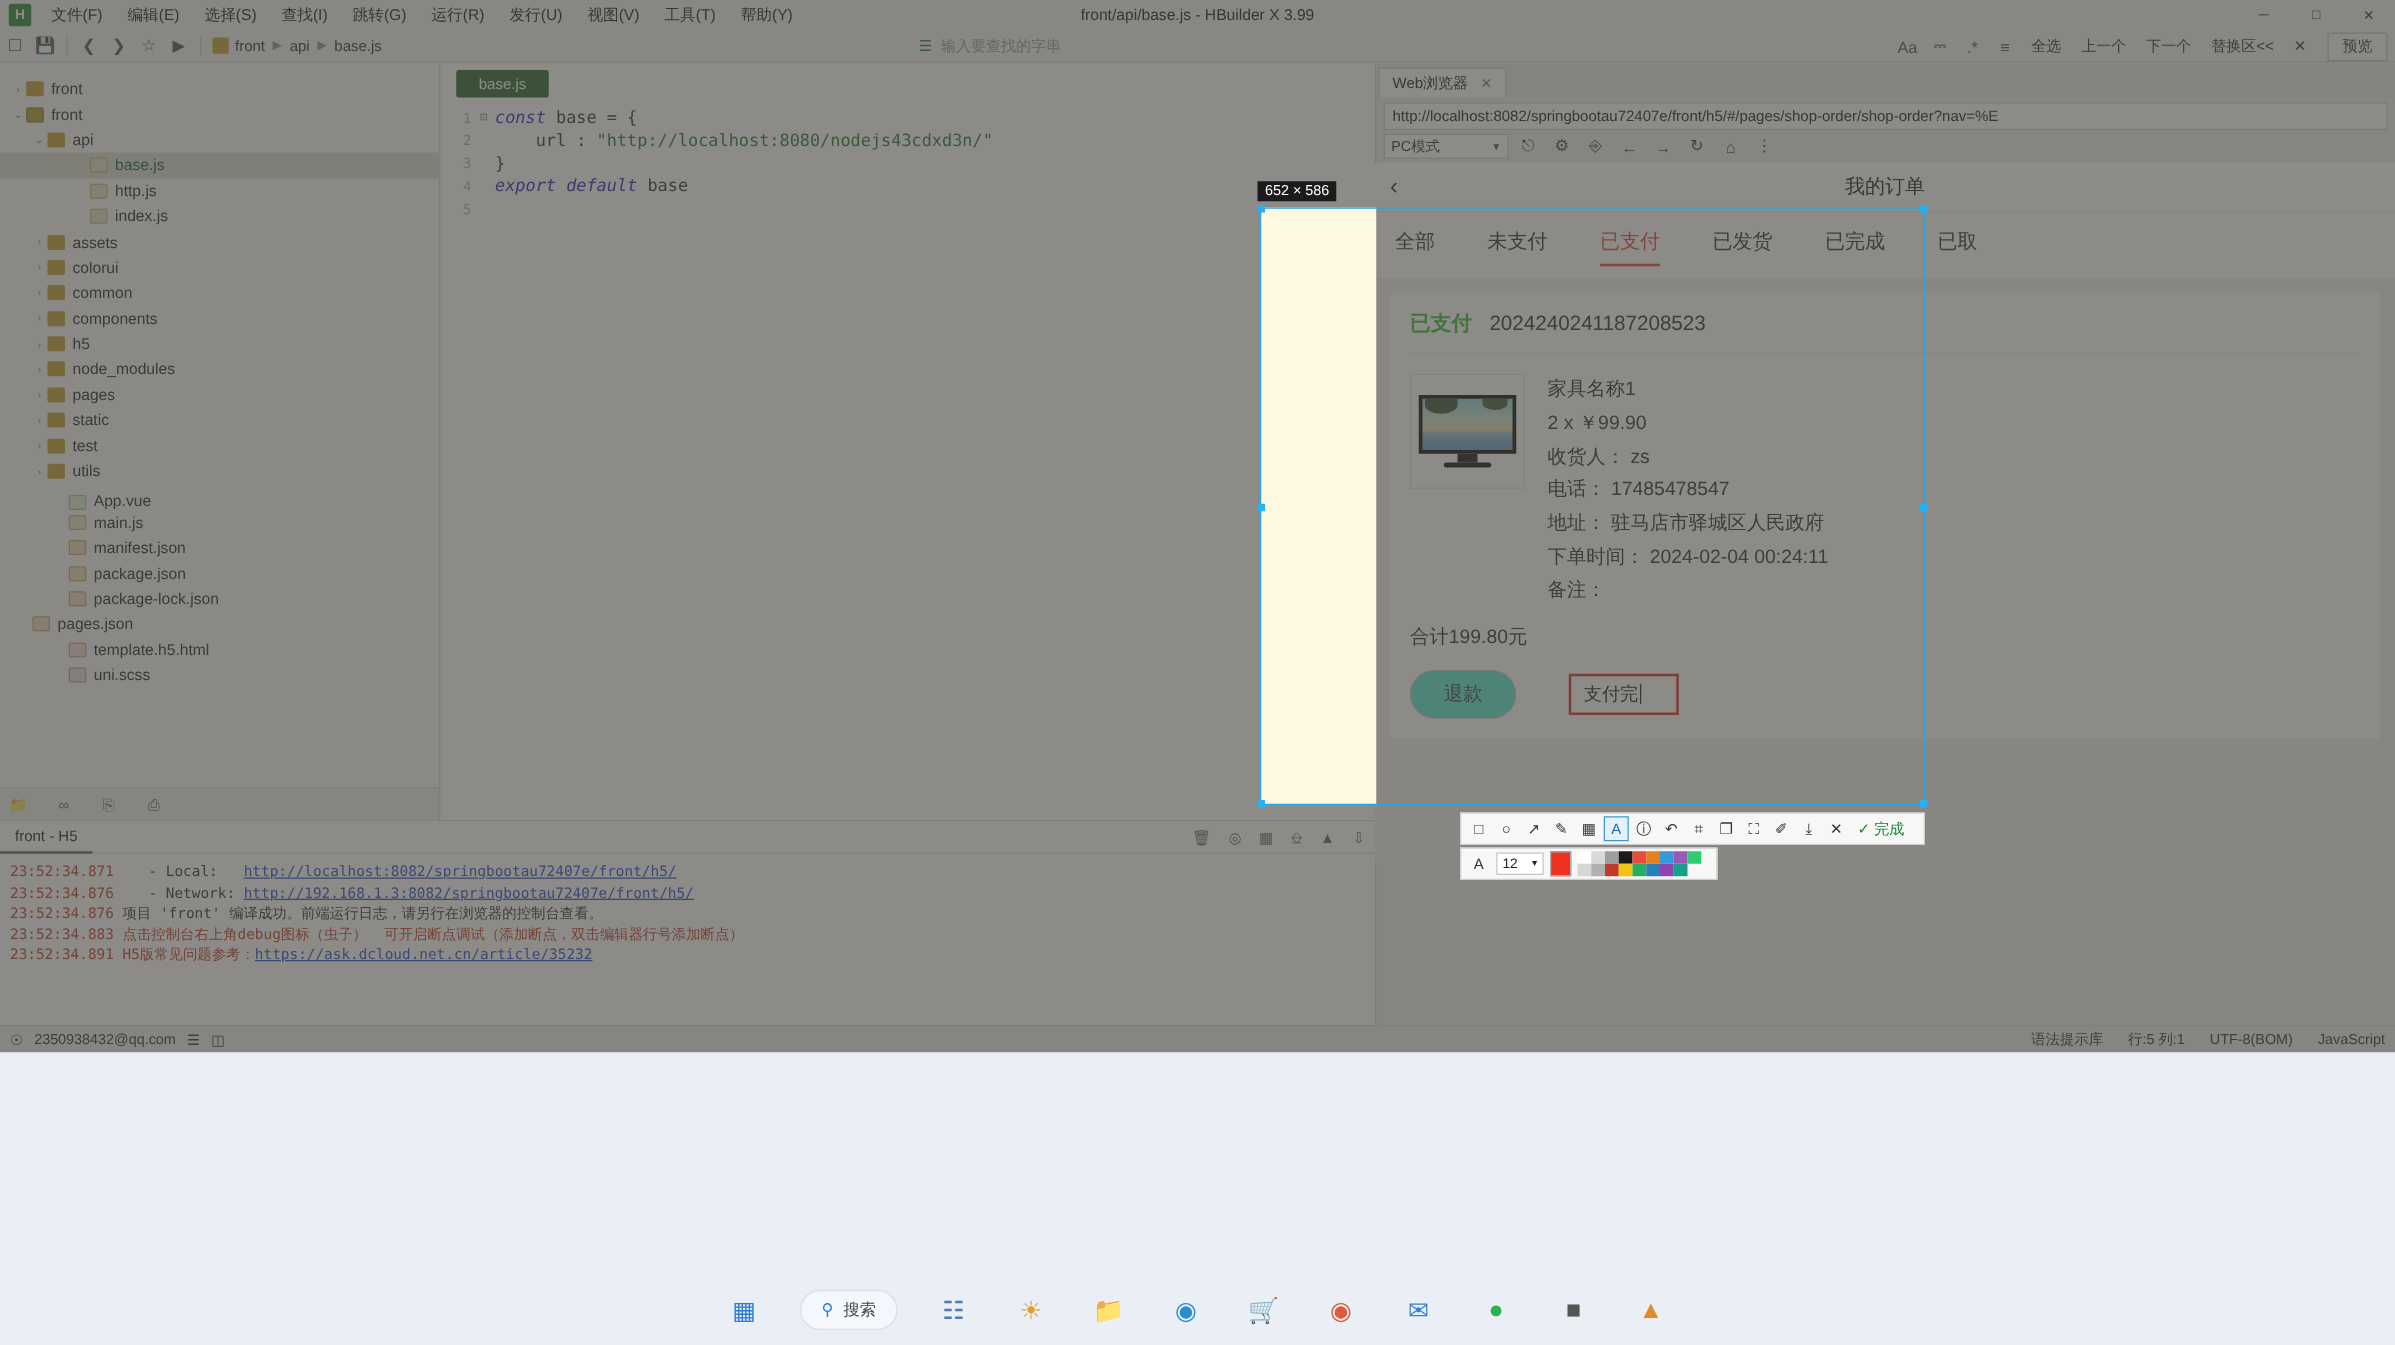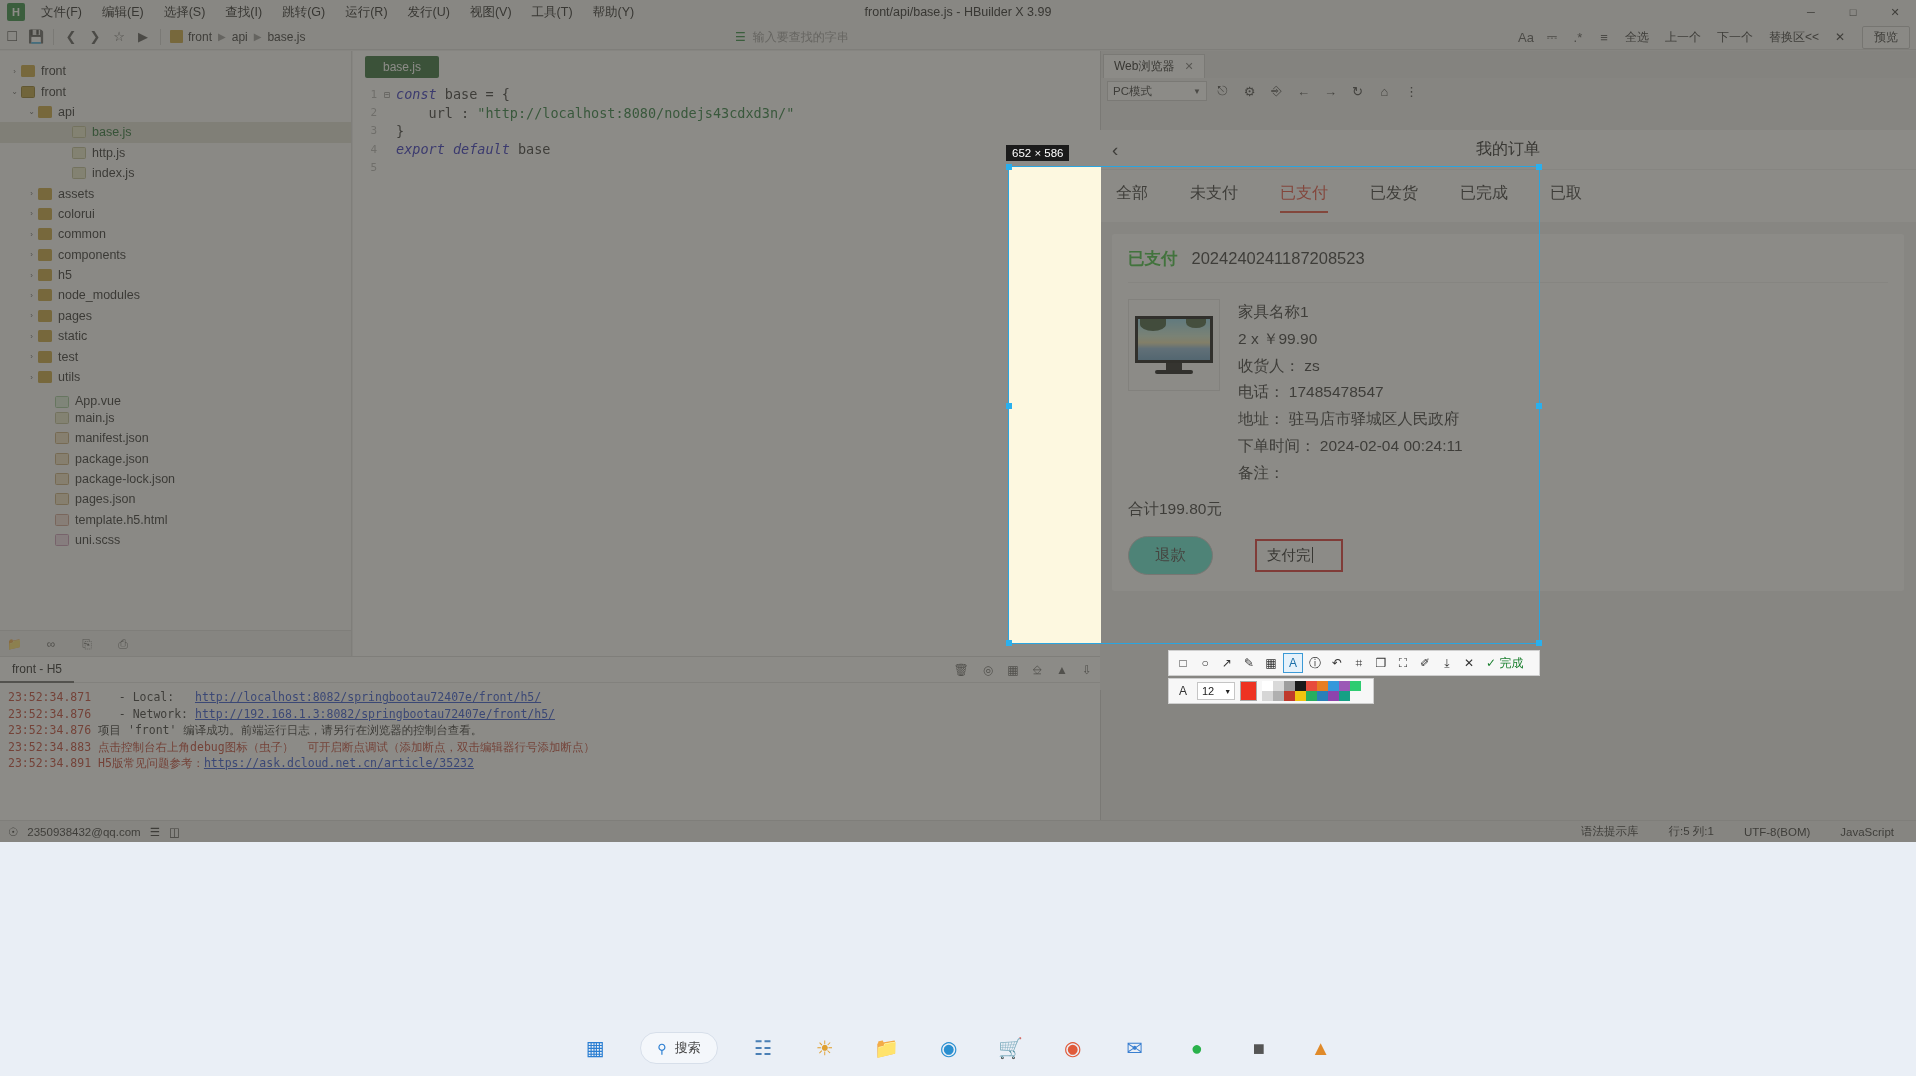--- a/index.html
+++ b/index.html
@@ -86,21 +86,21 @@
   .logrow{display:flex;white-space:pre;}
   .ts{color:#bf3f2f;}
   .ln-lbl{color:#333;}
   .link{color:#2b4fd0;text-decoration:underline;}
   .cn-red{color:#bf3f2f;}
   .cn-dark{color:#333;}
 
   
   .statusbar{position:absolute;left:0;top:820px;width:1916px;height:22px;background:#f0f0f0;border-top:1px solid #dcdcdc;display:flex;align-items:center;font-size:11.5px;color:#333;}
   .sb-l{display:flex;align-items:center;gap:9px;padding-left:8px;}
-  .sb-r{position:absolute;right:22px;display:flex;align-items:center;gap:30px;}
+  .sb-r{position:absolute;right:8px;display:flex;align-items:center;gap:20px;}
 
   
   .webpanel{position:absolute;left:1100px;top:51px;width:816px;height:769px;background:#f0f0f0;border-left:1px solid #d0d0d0;}
   .wtabbar{height:27px;display:flex;align-items:flex-end;background:#e9e9e9;}
   .wtab{height:24px;background:#fff;border:1px solid #d0d0d0;border-bottom:none;display:flex;align-items:center;gap:10px;padding:0 10px;font-size:12px;color:#222;margin-left:2px;}
   .wtab .x{font-size:11px;color:#777;}
   .urlbar{height:22px;margin:4px 6px 0 6px;background:#fff;border:1px solid #cfcfcf;display:flex;align-items:center;padding:0 6px;font-size:12px;color:#222;overflow:hidden;white-space:nowrap;}
   .wtoolbar{height:26px;display:flex;align-items:center;padding:2px 6px;gap:4px;}
   .selmode{width:100px;height:20px;background:#fff;border:1px solid #cfcfcf;display:flex;align-items:center;padding:0 5px;font-size:11.5px;color:#333;position:relative;}
   .selmode .ca{position:absolute;right:5px;font-size:8px;color:#555;}
@@ -326,21 +326,21 @@
       <div class="row" style="padding-left: 42px;">
         <span class="arrow none">›</span>
         <span class="fico f-json"></span>
         <span class="lbl">package.json</span>
       </div>
       <div class="row" style="padding-left: 42px;">
         <span class="arrow none">›</span>
         <span class="fico f-json"></span>
         <span class="lbl">package-lock.json</span>
       </div>
-      <div class="row" style="padding-left: 42px;">
+      <div class="row" style=" margin-left: 13px;">
         <span class="arrow none">›</span>
         <span class="fico f-json"></span>
         <span class="lbl">pages.json</span>
       </div>
       <div class="row" style="padding-left: 42px;">
         <span class="arrow none">›</span>
         <span class="fico f-html"></span>
         <span class="lbl">template.h5.html</span>
       </div>
       <div class="row" style="padding-left: 42px;">
@@ -403,20 +403,21 @@
     </span>
   </div>
 
   <div class="webpanel">
     <div class="wtabbar">
       <div class="wtab">
         <span>Web浏览器</span>
         <span class="x">✕</span>
       </div>
     </div>
+    <div class="urlbar">http://localhost:8082/springbootau72407e/front/h5/#/pages/shop-order/shop-order?nav=%E</div>
     <div class="wtoolbar">
       <div class="selmode">
         <span>PC模式</span>
         <span class="ca">▼</span>
       </div>
       <span class="wt-ico">⎋</span>
       <span class="wt-ico">⚙</span>
       <span class="wt-ico">⎆</span>
       <span class="wt-ico">←</span>
       <span class="wt-ico">→</span>

